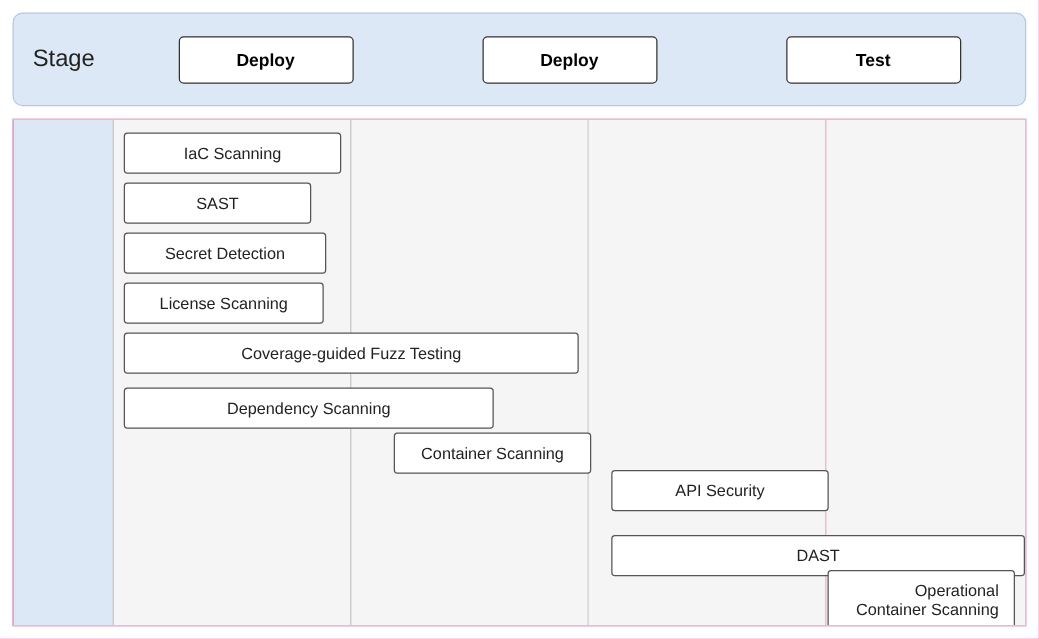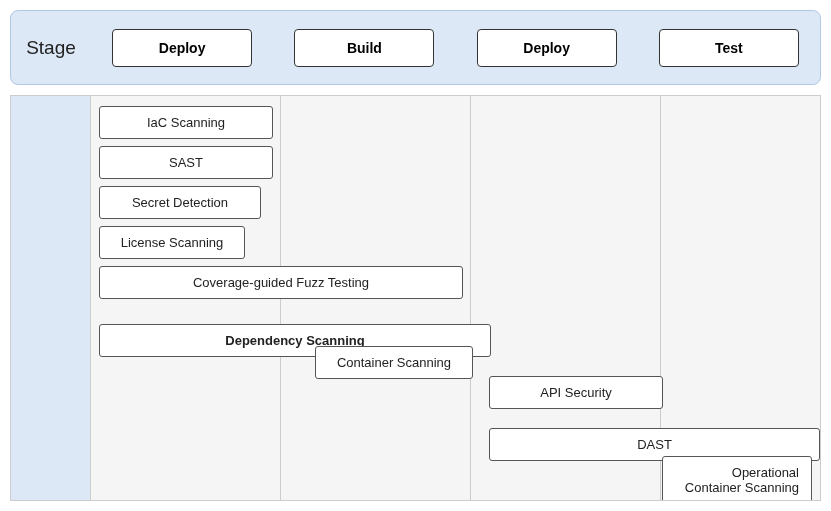--- a/index.html
+++ b/index.html
@@ -70,21 +70,20 @@
   </style>
 </head>
 <body>
 
 <div class="pipeline-container">
 
   <div class="header-row">
     <div class="stage-label">Stage</div>
     <div class="stage-columns">
       <div class="stage-header-box">Deploy</div>
-      <div class="stage-header-box">Build</div>
       <div class="stage-header-box">Deploy</div>
       <div class="stage-header-box">Test</div>
     </div>
   </div>
 
   <div style="display:flex; flex:1; margin: 0 10px 10px 10px; border:1px solid #ccc; background:#ec4899; overflow:hidden; position:relative;">
 
     <div style="width:80px; flex-shrink:0; background:#dce8f5; border-right:1px solid #ccc;"></div>
 
     <div style="flex:1; position:relative; overflow:hidden;">
@@ -95,37 +94,37 @@
         <div style="border-right:1px solid #ccc; background:#f5f5f5;"></div>
         <div style="background:#f5f5f5;"></div>
       </div>
 
       <div style="position:relative; z-index:1;">
 
         <div style="position:absolute; top:10px; left:8px; width:174px;">
           <div class="item-box">IaC Scanning</div>
         </div>
 
-        <div style="position:absolute; top:50px; left:8px; width:174px;">
+        <div style="position:absolute; top:50px; left:8px; width:150px;">
           <div class="item-box">SAST</div>
         </div>
 
         <div style="position:absolute; top:90px; left:8px; width:162px;">
           <div class="item-box">Secret Detection</div>
         </div>
 
-        <div style="position:absolute; top:130px; left:8px; width:146px;">
+        <div style="position:absolute; top:130px; left:8px; width:160px;">
           <div class="item-box">License Scanning</div>
         </div>
 
         <div style="position:absolute; top:170px; left:8px; width:364px;">
           <div class="item-box">Coverage-guided Fuzz Testing</div>
         </div>
 
-        <div style="position:absolute; top:228px; left:8px; width:392px;font-weight:bold;">
+        <div style="position:absolute; top:214px; left:8px; width:296px;">
           <div class="item-box">Dependency Scanning</div>
         </div>
 
         <div style="position:absolute; top:250px; left:208px; width:174px;padding-left:16px;">
           <div class="item-box">Container Scanning</div>
         </div>
 
         <div style="position:absolute; top:280px; left:398px; width:174px;">
           <div class="item-box">API Security</div>
         </div>

